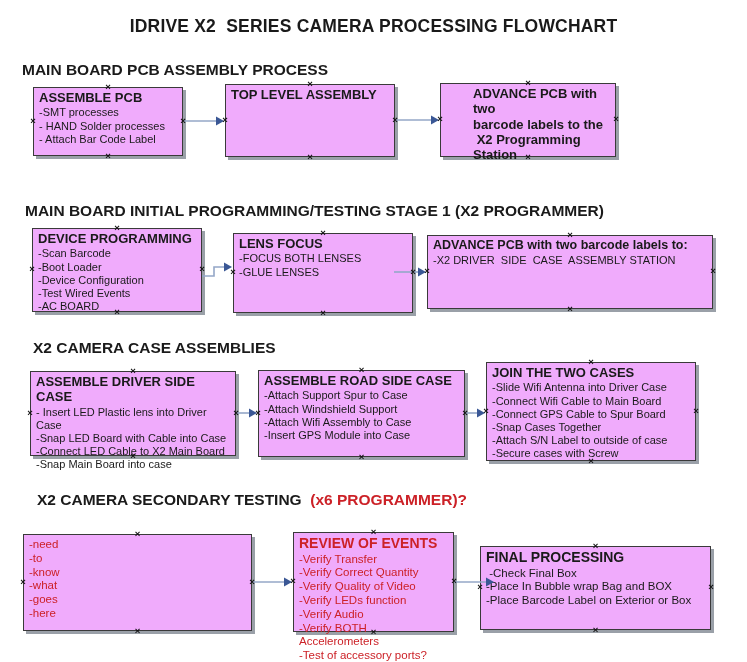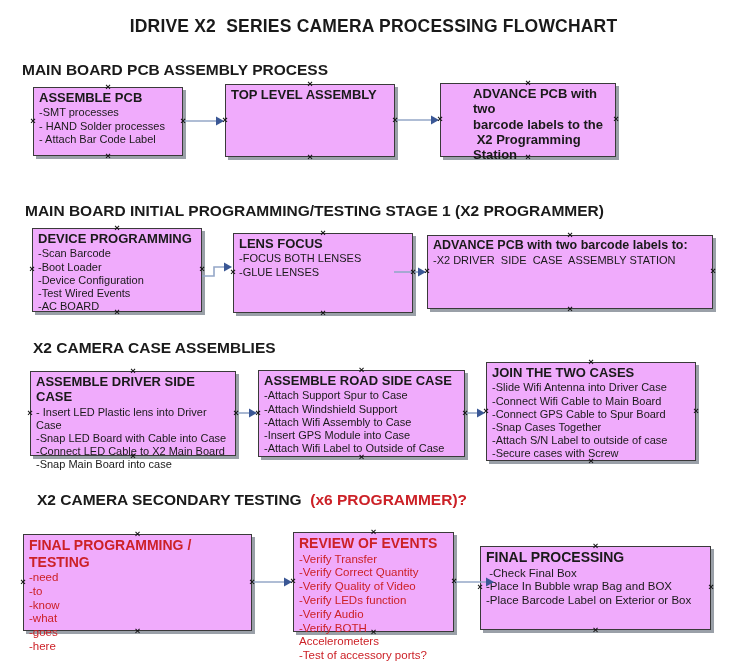--- a/index.html
+++ b/index.html
@@ -191,21 +191,20 @@
     <span class="h h-t"></span>
       <span class="h h-b"></span>
       <span class="h h-l"></span>
       <span class="h h-r"></span>
     <div class="box-title">ASSEMBLE ROAD SIDE CASE</div>
     <div class="box-items">
         <div class="box-item">-Attach Support Spur to Case</div>
         <div class="box-item">-Attach Windshield Support</div>
         <div class="box-item">-Attach Wifi Assembly to Case</div>
         <div class="box-item">-Insert GPS Module into Case</div>
-        <div class="box-item">-Attach Wifi Label to Outside of Case</div>
       </div>
   </div>
   <div class="pbox" id="b33">
     <span class="h h-t"></span>
       <span class="h h-b"></span>
       <span class="h h-l"></span>
       <span class="h h-r"></span>
     <div class="box-title">JOIN THE TWO CASES</div>
     <div class="box-items">
         <div class="box-item">-Slide Wifi Antenna into Driver Case</div>
@@ -215,21 +214,20 @@
         <div class="box-item">-Attach S/N Label to outside of case</div>
         <div class="box-item">-Secure cases with Screw</div>
       </div>
   </div>
 
   <div class="pbox row4 red-box" id="b41">
     <span class="h h-t"></span>
       <span class="h h-b"></span>
       <span class="h h-l"></span>
       <span class="h h-r"></span>
-    <div class="box-title">FINAL PROGRAMMING / TESTING</div>
     <div class="box-items">
         <div class="box-item">-need</div>
         <div class="box-item">-to</div>
         <div class="box-item">-know</div>
         <div class="box-item">-what</div>
         <div class="box-item">-goes</div>
         <div class="box-item">-here</div>
       </div>
   </div>
   <div class="pbox row4 red-box" id="b42">

